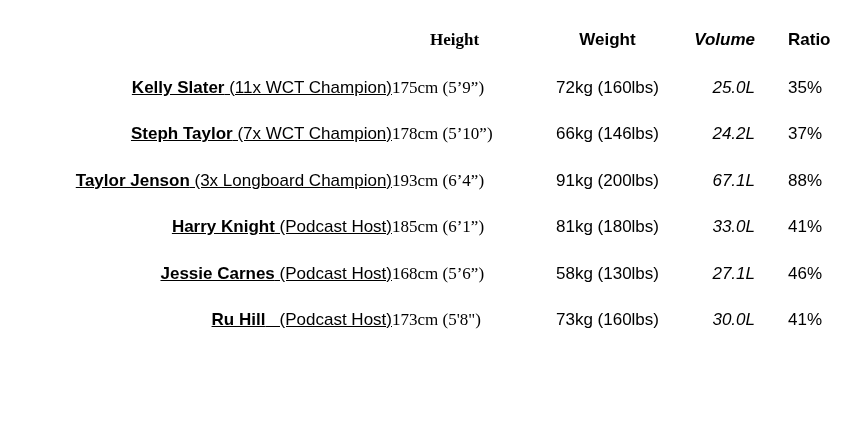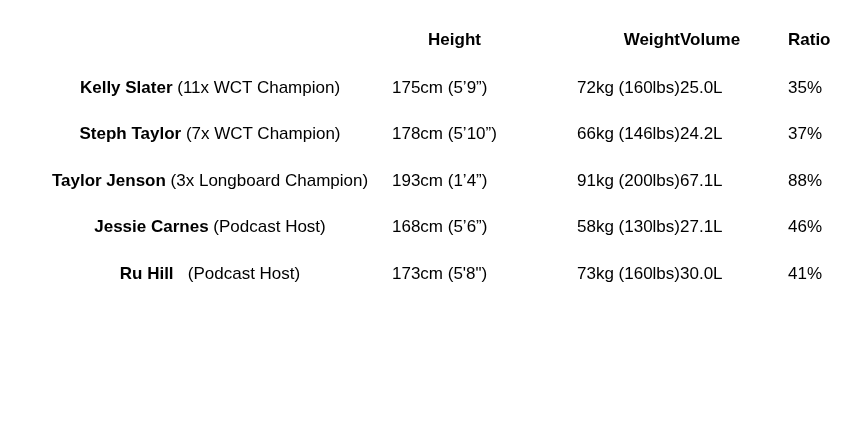--- a/index.html
+++ b/index.html
@@ -26,24 +26,24 @@
     padding: 0;
     vertical-align: middle;
     white-space: nowrap;
     overflow: visible;
   }
   thead tr { height: 49px; }
   tbody tr { height: 46.5px; }
 
   th { font-weight: bold; }
 
-  .col-name   { text-align: center;  padding-left: 28px; }
-  .col-height { text-align: left; }
-  .col-weight { text-align: right; }
-  .col-volume { text-align: left; }
+  .col-name   { text-align: right;  padding-left: 28px; text-decoration: underline; }
+  .col-height { text-align: left; font-family: Liberation Serif, serif; }
+  .col-weight { text-align: center; }
+  .col-volume { text-align: right; font-style: italic; }
   .col-ratio  { text-align: left;  padding-left: 33px; }
 
   th.col-height { text-align: center; padding-right: 18px; }
 
   .row-name { font-weight: bold; }
   .row-desc { font-weight: normal; }
 </style>
 </head>
 <body>
 
@@ -74,24 +74,31 @@
     </tr>
     <tr>
       <td class="col-name"><span class="row-name">Steph Taylor</span><span class="row-desc">&nbsp;(7x WCT Champion)</span></td>
       <td class="col-height">178cm (5’10”)</td>
       <td class="col-weight">66kg (146lbs)</td>
       <td class="col-volume">24.2L</td>
       <td class="col-ratio">37%</td>
     </tr>
     <tr>
       <td class="col-name"><span class="row-name">Taylor Jenson</span><span class="row-desc">&nbsp;(3x Longboard Champion)</span></td>
-      <td class="col-height">193cm (1’4”)</td>
+      <td class="col-height">193cm (6’4”)</td>
       <td class="col-weight">91kg (200lbs)</td>
       <td class="col-volume">67.1L</td>
       <td class="col-ratio">88%</td>
+    </tr>
+    <tr>
+      <td class="col-name"><span class="row-name">Harry Knight</span><span class="row-desc">&nbsp;(Podcast Host)</span></td>
+      <td class="col-height">185cm (6’1”)</td>
+      <td class="col-weight">81kg (180lbs)</td>
+      <td class="col-volume">33.0L</td>
+      <td class="col-ratio">41%</td>
     </tr>
     <tr>
       <td class="col-name"><span class="row-name">Jessie Carnes</span><span class="row-desc">&nbsp;(Podcast Host)</span></td>
       <td class="col-height">168cm (5’6”)</td>
       <td class="col-weight">58kg (130lbs)</td>
       <td class="col-volume">27.1L</td>
       <td class="col-ratio">46%</td>
     </tr>
     <tr>
       <td class="col-name"><span class="row-name">Ru Hill</span><span class="row-desc">&nbsp;&nbsp;&nbsp;(Podcast Host)</span></td>

